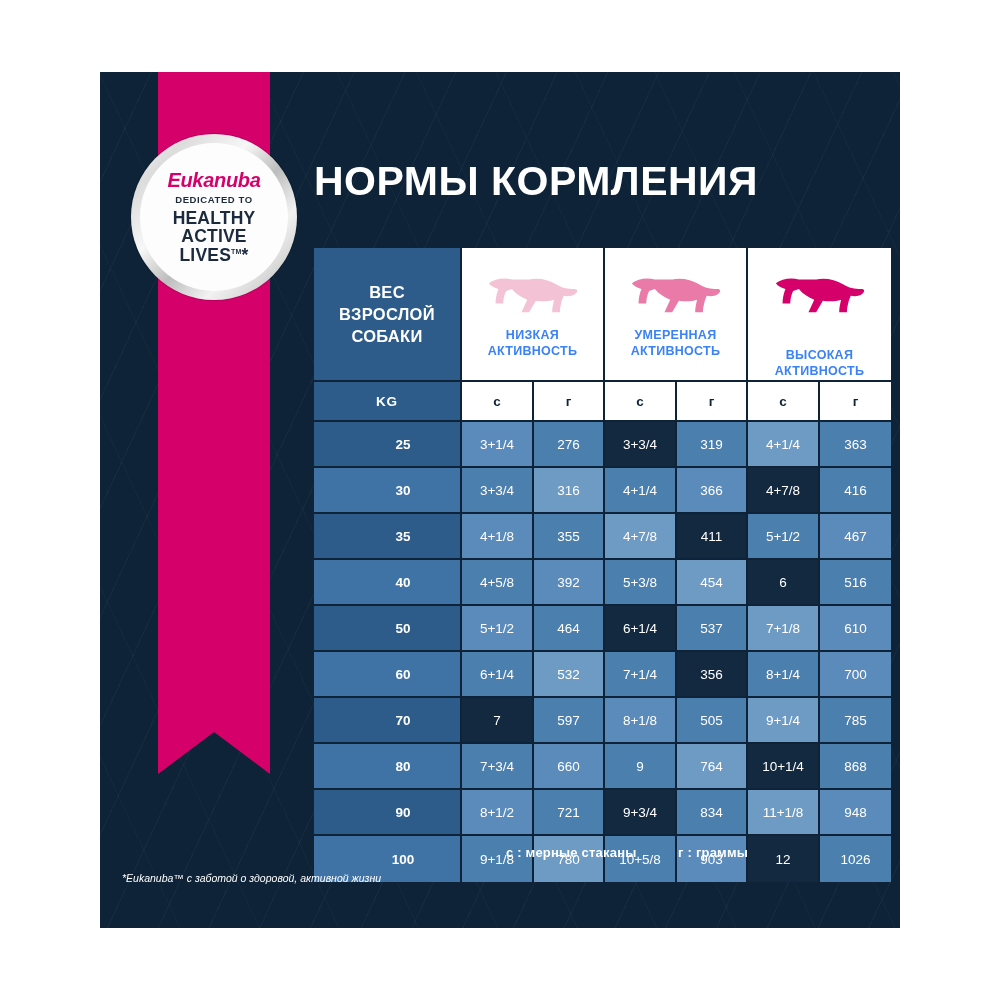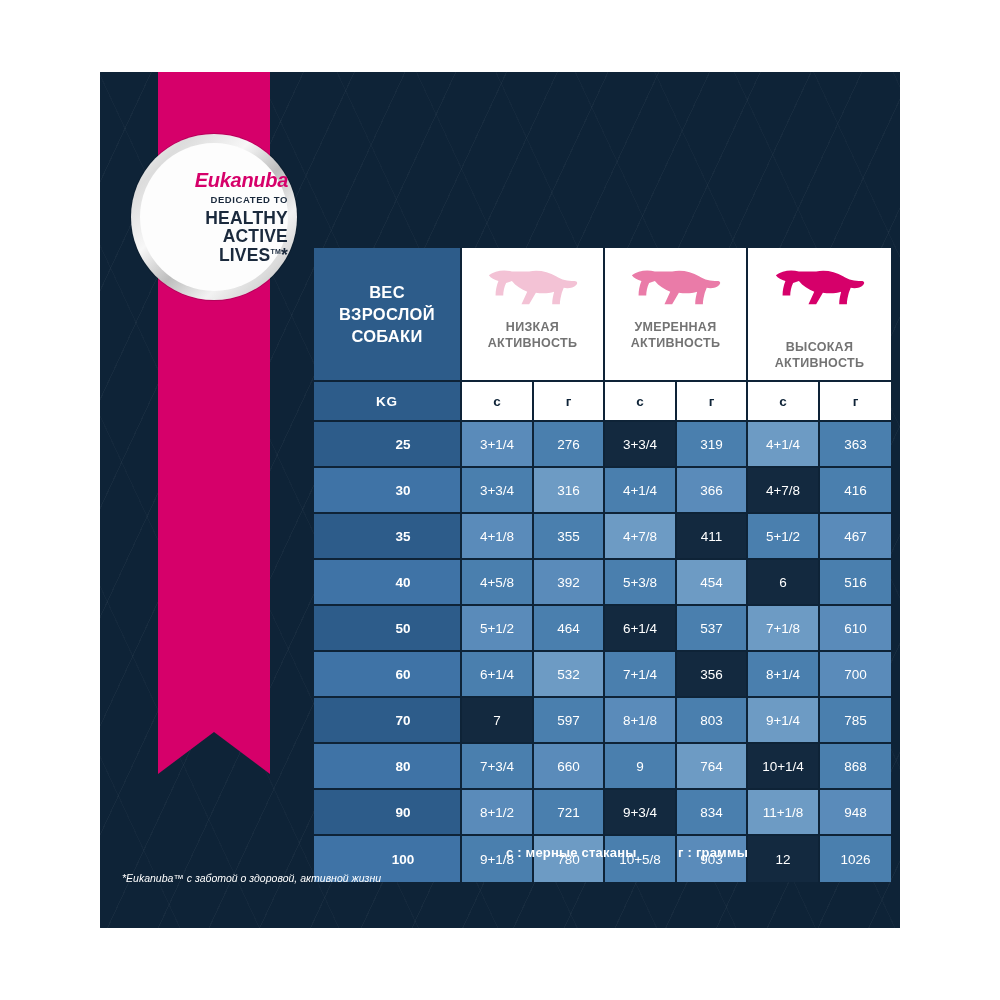--- a/index.html
+++ b/index.html
@@ -62,21 +62,21 @@
     background: linear-gradient(135deg, #ffffff 0%, #dcdcdc 18%, #f7f7f7 38%, #bdbdbd 55%, #f2f2f2 72%, #cfcfcf 88%, #ffffff 100%);
     box-shadow: 0 0 0 1px rgba(0,0,0,0.15);
   }
   .seal-inner {
     position: absolute;
     inset: 9px;
     border-radius: 50%;
     background: #fdfdfd;
     display: flex;
     flex-direction: column;
-    align-items: flex-end;
+    align-items: center;
     justify-content: center;
     text-align: center;
     line-height: 1.05;
   }
   .seal-brand {
     color: #d6006a;
     font-size: 20px;
     font-weight: bold;
     font-style: italic;
     letter-spacing: -0.3px;
@@ -146,22 +146,22 @@
     line-height: 1.35;
     flex-direction: column;
     letter-spacing: 0.3px;
   }
   .h-act {
     height: 134px;
     width: 143px;
     background: #ffffff;
     flex-direction: column;
     justify-content: flex-start;
-    padding-top: 12px;
-    color: #737373;
+    padding-top: 20px;
+    color: #3b82f6;
   }
   .h-act .lbl {
     font-size: 12.5px;
     font-weight: bold;
     line-height: 1.25;
     letter-spacing: 0.3px;
     margin-top: 12px;
   }
   .dog {
     width: 96px;
@@ -234,20 +234,21 @@
   <div class="seal">
     <div class="seal-inner">
       <div class="seal-brand">Eukanuba</div>
       <div class="seal-ded">DEDICATED TO</div>
       <div class="seal-big">HEALTHY</div>
       <div class="seal-big">ACTIVE</div>
       <div class="seal-big"><span>LIVES</span><span class="tm">TM</span>*</div>
     </div>
   </div>
 
+  <div class="title">НОРМЫ КОРМЛЕНИЯ</div>
 
   <div class="table">
 
     <div class="trow">
       <div class="cell col-w h-weight">
         <span>ВЕС</span>
         <span>ВЗРОСЛОЙ</span>
         <span>СОБАКИ</span>
       </div>
 
@@ -350,21 +351,21 @@
       <div class="cell col-g d-cell bg-d">356</div>
       <div class="cell col-c d-cell bg-e">8+1/4</div>
       <div class="cell col-g d-cell bg-c" style="border-right:none;">700</div>
     </div>
 
     <div class="trow">
       <div class="cell col-w d-weight bg-a">70</div>
       <div class="cell col-c d-cell bg-d">7</div>
       <div class="cell col-g d-cell bg-e">597</div>
       <div class="cell col-c d-cell bg-c">8+1/8</div>
-      <div class="cell col-g d-cell bg-e">803</div>
+      <div class="cell col-g d-cell bg-e">505</div>
       <div class="cell col-c d-cell bg-f">9+1/4</div>
       <div class="cell col-g d-cell bg-e" style="border-right:none;">785</div>
     </div>
 
     <div class="trow">
       <div class="cell col-w d-weight bg-b">80</div>
       <div class="cell col-c d-cell bg-e">7+3/4</div>
       <div class="cell col-g d-cell bg-c">660</div>
       <div class="cell col-c d-cell bg-e">9</div>
       <div class="cell col-g d-cell bg-f">764</div>

